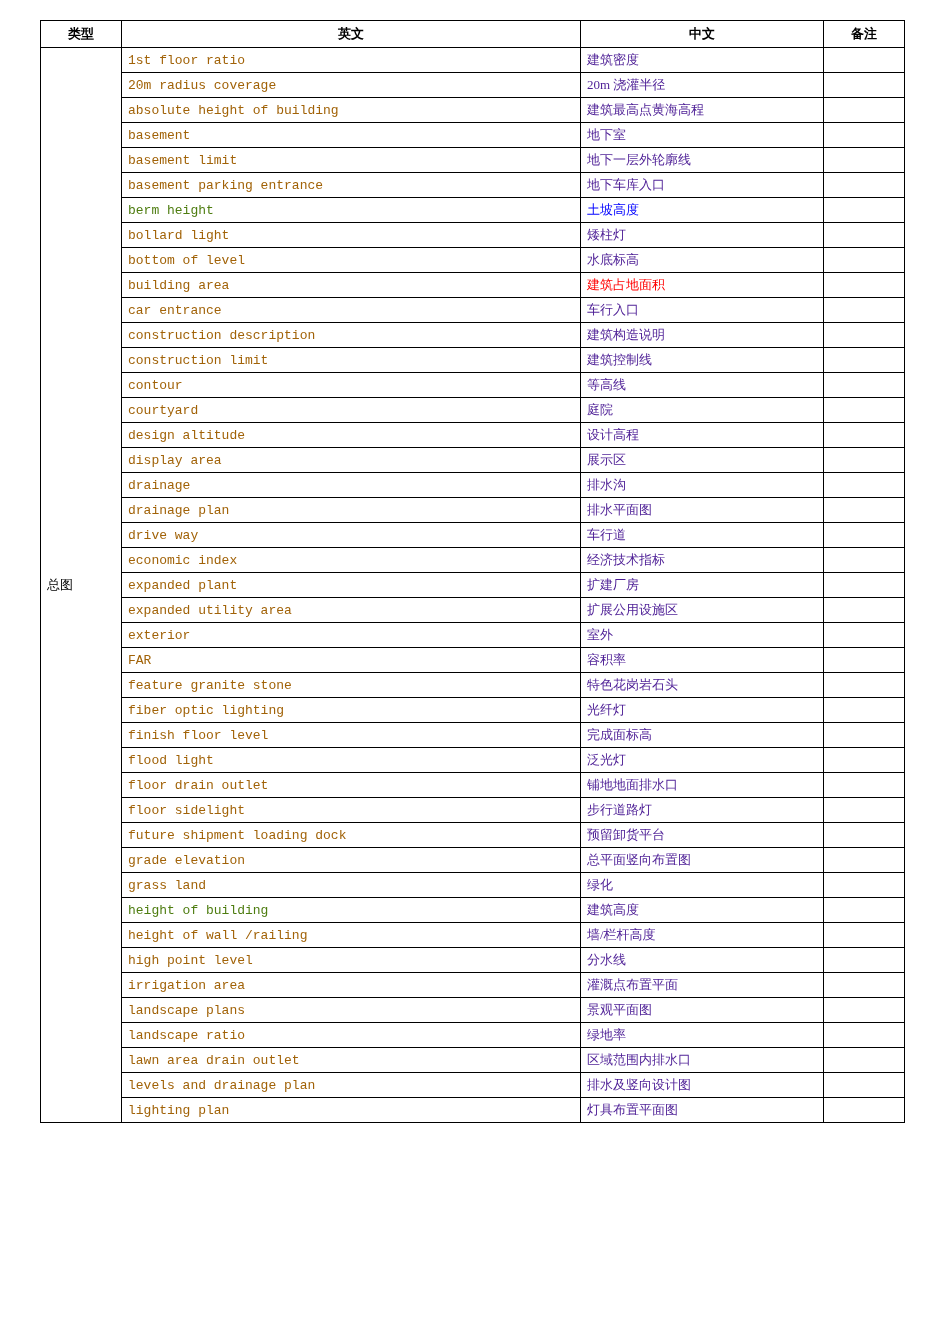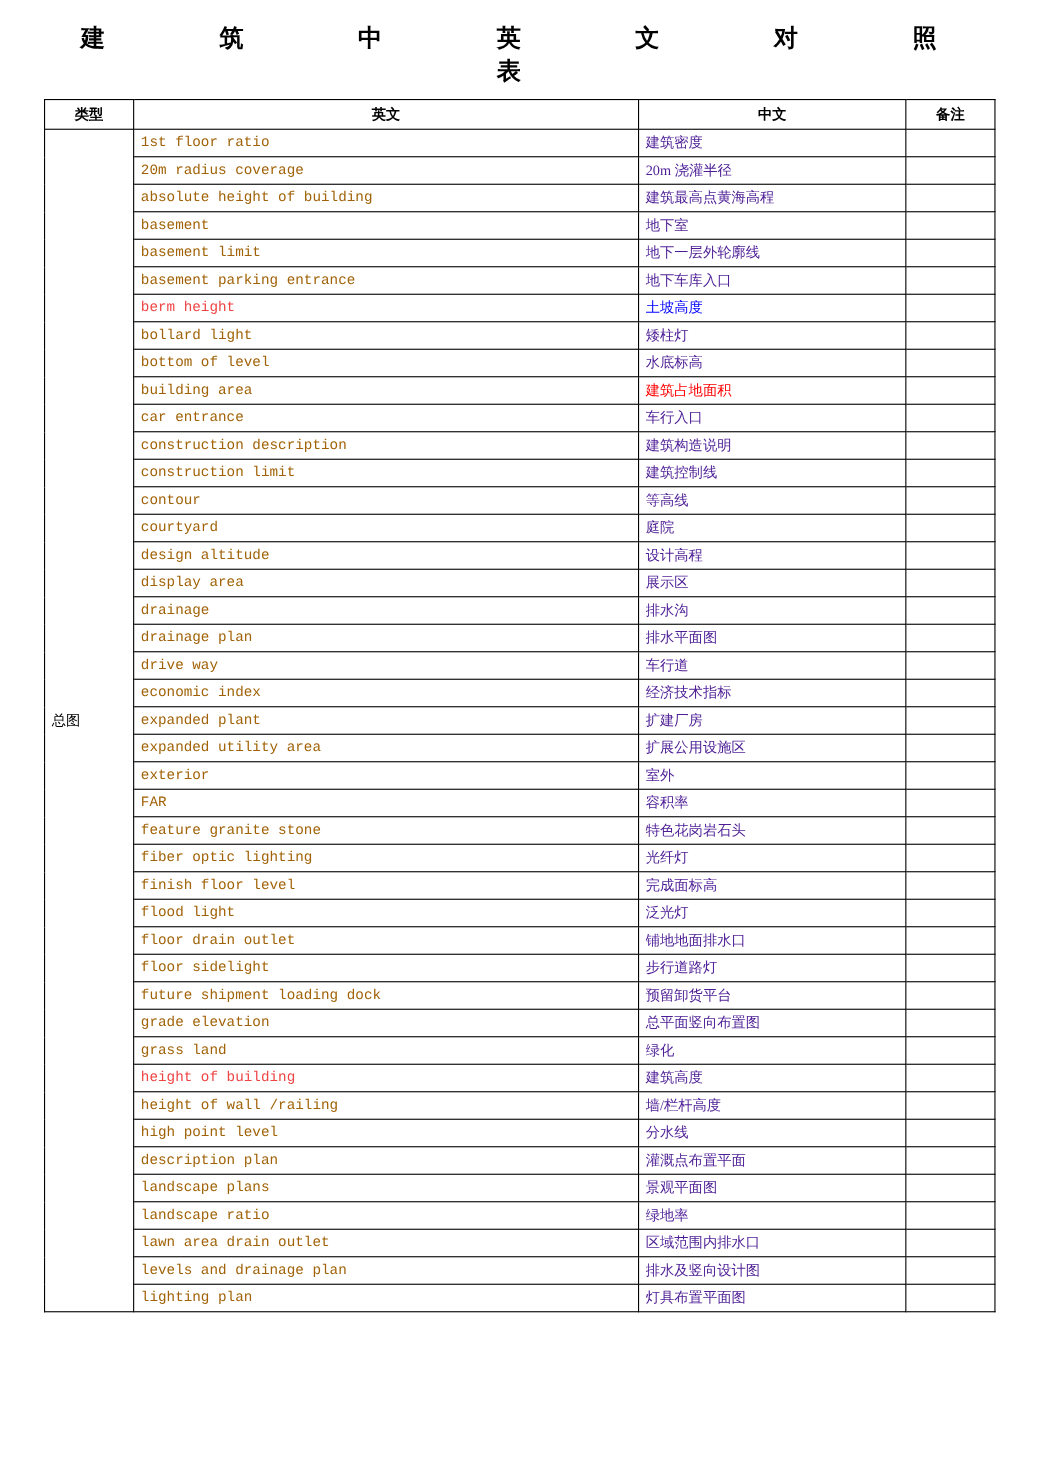--- a/index.html
+++ b/index.html
@@ -71,37 +71,36 @@
       color: #FF0000;
       font-size: 13px;
       margin-top: 31px;
     }
     .zh-text-blue {
       color: #0000FF;
       font-size: 13px;
     }
     .en-text-blue {
       font-family: "Courier New", Courier, monospace;
-      color: #ef4444;
+      color: #4d7c0f;
       font-size: 13px;
     }
     .cell-type {
       text-align: left;
       vertical-align: middle;
       font-size: 13px;
     }
     .header-row th {
       font-size: 13px;
     }
   </style>
 </head>
 <body>
 
 <div class="page">
-  <div class="page-title">建　　筑　　中　　英　　文　　对　　照　　表</div>
 
   <table>
     <colgroup>
       <col style="width: 60px;">
       <col style="width: 340px;">
       <col style="width: 180px;">
       <col style="width: 60px;">
     </colgroup>
     <thead>
       <tr class="header-row">
@@ -292,21 +291,21 @@
           <td><span class="en-text">height of wall /railing</span></td>
           <td><span class="zh-text">墙/栏杆高度</span></td>
           <td></td>
         </tr>
         <tr>
           <td><span class="en-text">high point level</span></td>
           <td><span class="zh-text">分水线</span></td>
           <td></td>
         </tr>
         <tr>
-          <td><span class="en-text">description plan</span></td>
+          <td><span class="en-text">irrigation area</span></td>
           <td><span class="zh-text">灌溉点布置平面</span></td>
           <td></td>
         </tr>
         <tr>
           <td><span class="en-text">landscape plans</span></td>
           <td><span class="zh-text">景观平面图</span></td>
           <td></td>
         </tr>
         <tr>
           <td><span class="en-text">landscape ratio</span></td>

